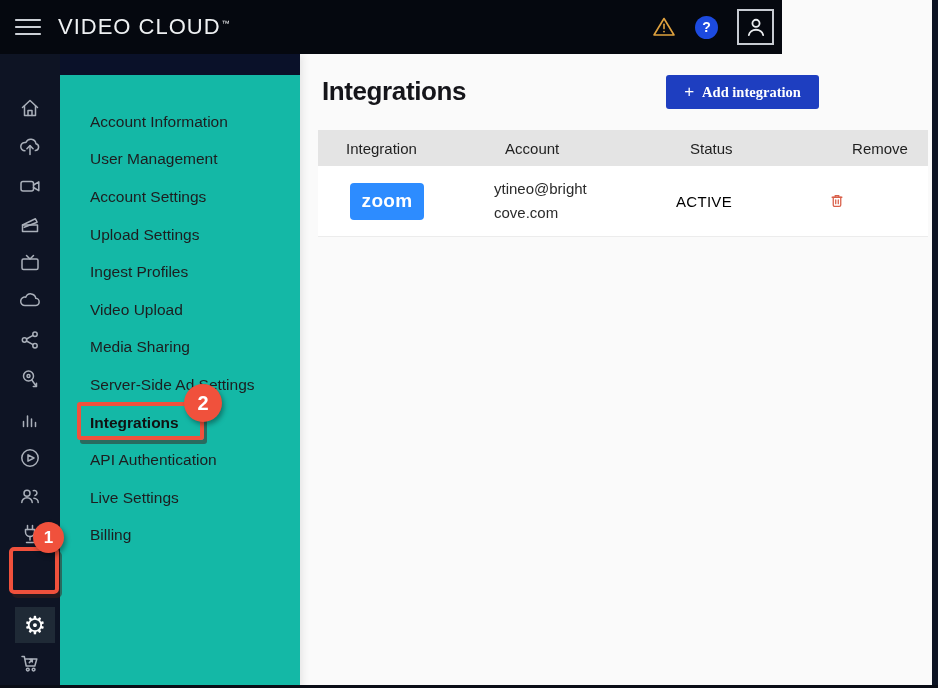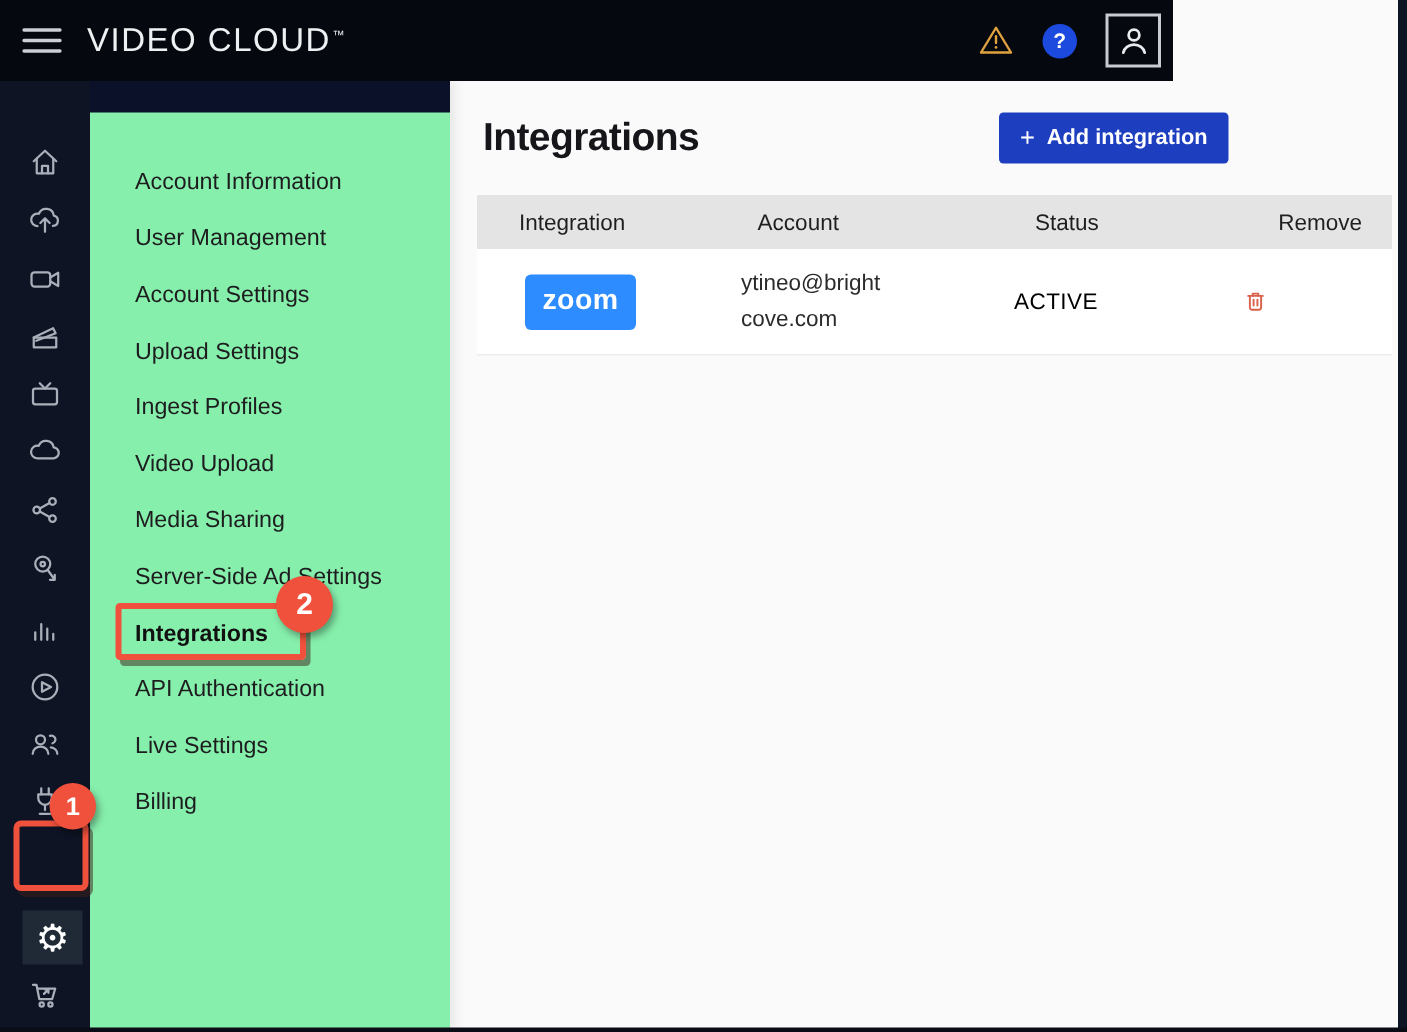--- a/index.html
+++ b/index.html
@@ -33,21 +33,21 @@
   .rail-icon { position:absolute; left:18px; width:24px; height:24px; display:flex; align-items:center; justify-content:center; cursor:pointer; }
   .gear-tile {
     position:absolute; left:15px; top:553px; width:40px; height:36px;
     background:#1f2a36; display:flex; align-items:center; justify-content:center; cursor:pointer;
   }
   .gear-glyph { color:#ffffff; font-size:25px; line-height:1; font-family:"DejaVu Sans", sans-serif; }
 
   
   .sidebar {
     position:absolute; left:60px; top:54px; width:240px; height:634px;
-    background:#86efac; z-index:4; box-shadow:3px 0 7px rgba(0,0,0,0.08);
+    background:#14b8a6; z-index:4; box-shadow:3px 0 7px rgba(0,0,0,0.08);
   }
   .sidebar-strip { width:240px; height:21px; background:#0a1129; }
   .menu { padding-top:28px; }
   .menu-item {
     height:37.6px; display:flex; align-items:center; padding-left:30px;
     font-size:15.5px; color:#1d1d1f; cursor:pointer; white-space:nowrap;
   }
   .menu-item.active { font-weight:bold; color:#111; }
 
   
@@ -56,21 +56,21 @@
     position:absolute; left:22px; top:22px; font-size:26px; font-weight:bold;
     color:#15151a; letter-spacing:-0.4px;
   }
   .add-btn {
     position:absolute; left:366px; top:21px; width:153px; height:34px;
     background:#1e3ec0; border:none; border-radius:3px; color:#ffffff;
     display:flex; align-items:center; justify-content:center; cursor:pointer;
     font-family:"Liberation Sans", sans-serif;
   }
   .add-btn .plus { font-size:17px; font-weight:400; margin-right:8px; margin-top:-1px; }
-  .add-btn .lbl { font-size:14.5px; font-weight:bold; }
+  .add-btn .lbl { font-size:14.5px; font-weight:bold;font-family:Liberation Serif, serif; }
 
   .table { position:absolute; left:18px; top:76px; width:610px; }
   .thead { display:flex; height:36px; background:#e4e4e4; align-items:center;gap:40px; }
   .th { font-size:15px; color:#1f1f1f; padding-left:28px; }
   .c1 { width:148px; } .c2 { width:182px; } .c3 { width:152px; } .c4 { width:128px; }
   .trow { display:flex; height:71px; background:#ffffff; align-items:center; border-bottom:1px solid #ececec; }
   .td { padding-left:28px; font-size:15px; color:#2b2b2b; }
   .td.int { padding-left:32px; }
   .zoom-logo {
     width:74px; height:37px; background:#2d8cff; border-radius:4px; color:#fff;

